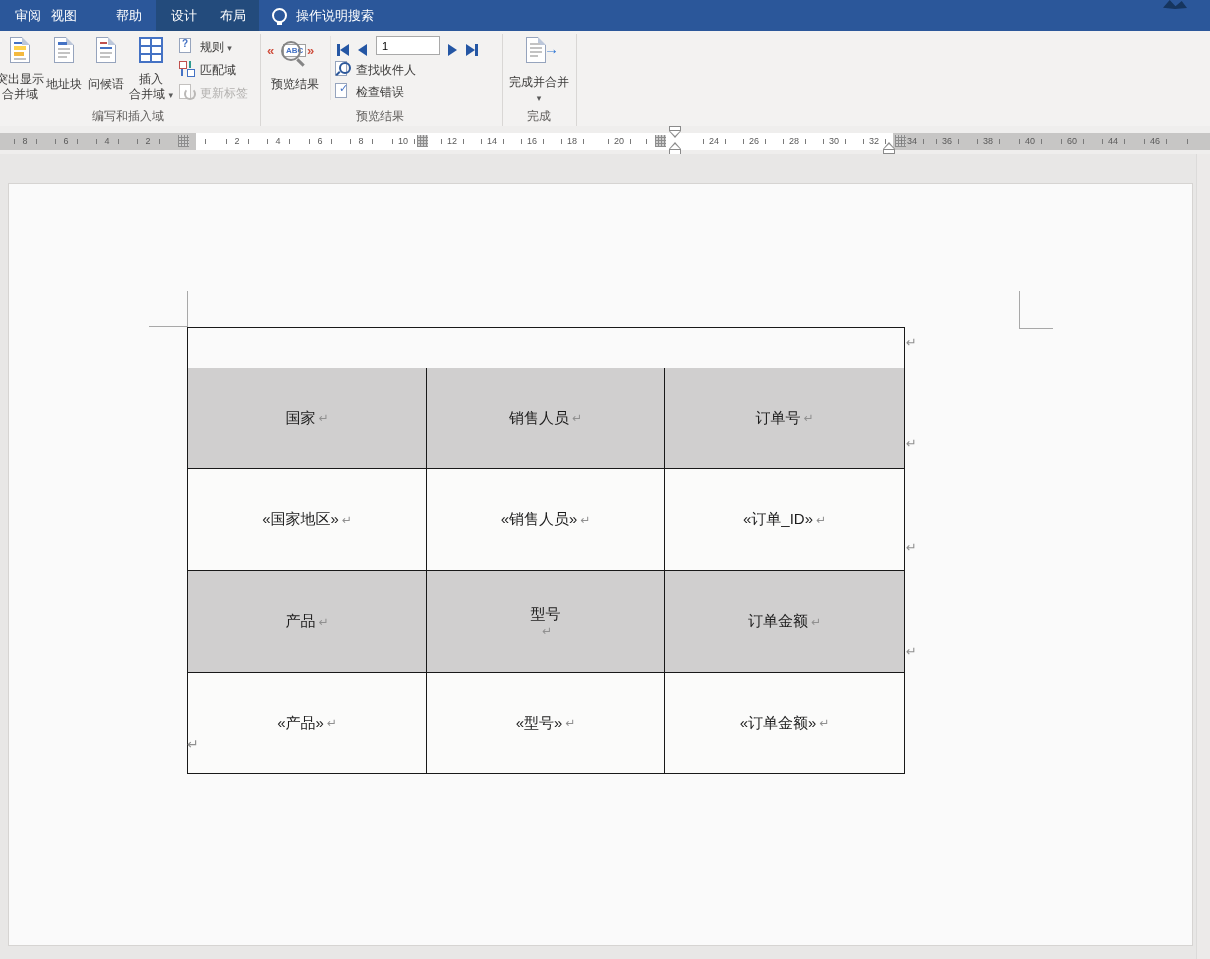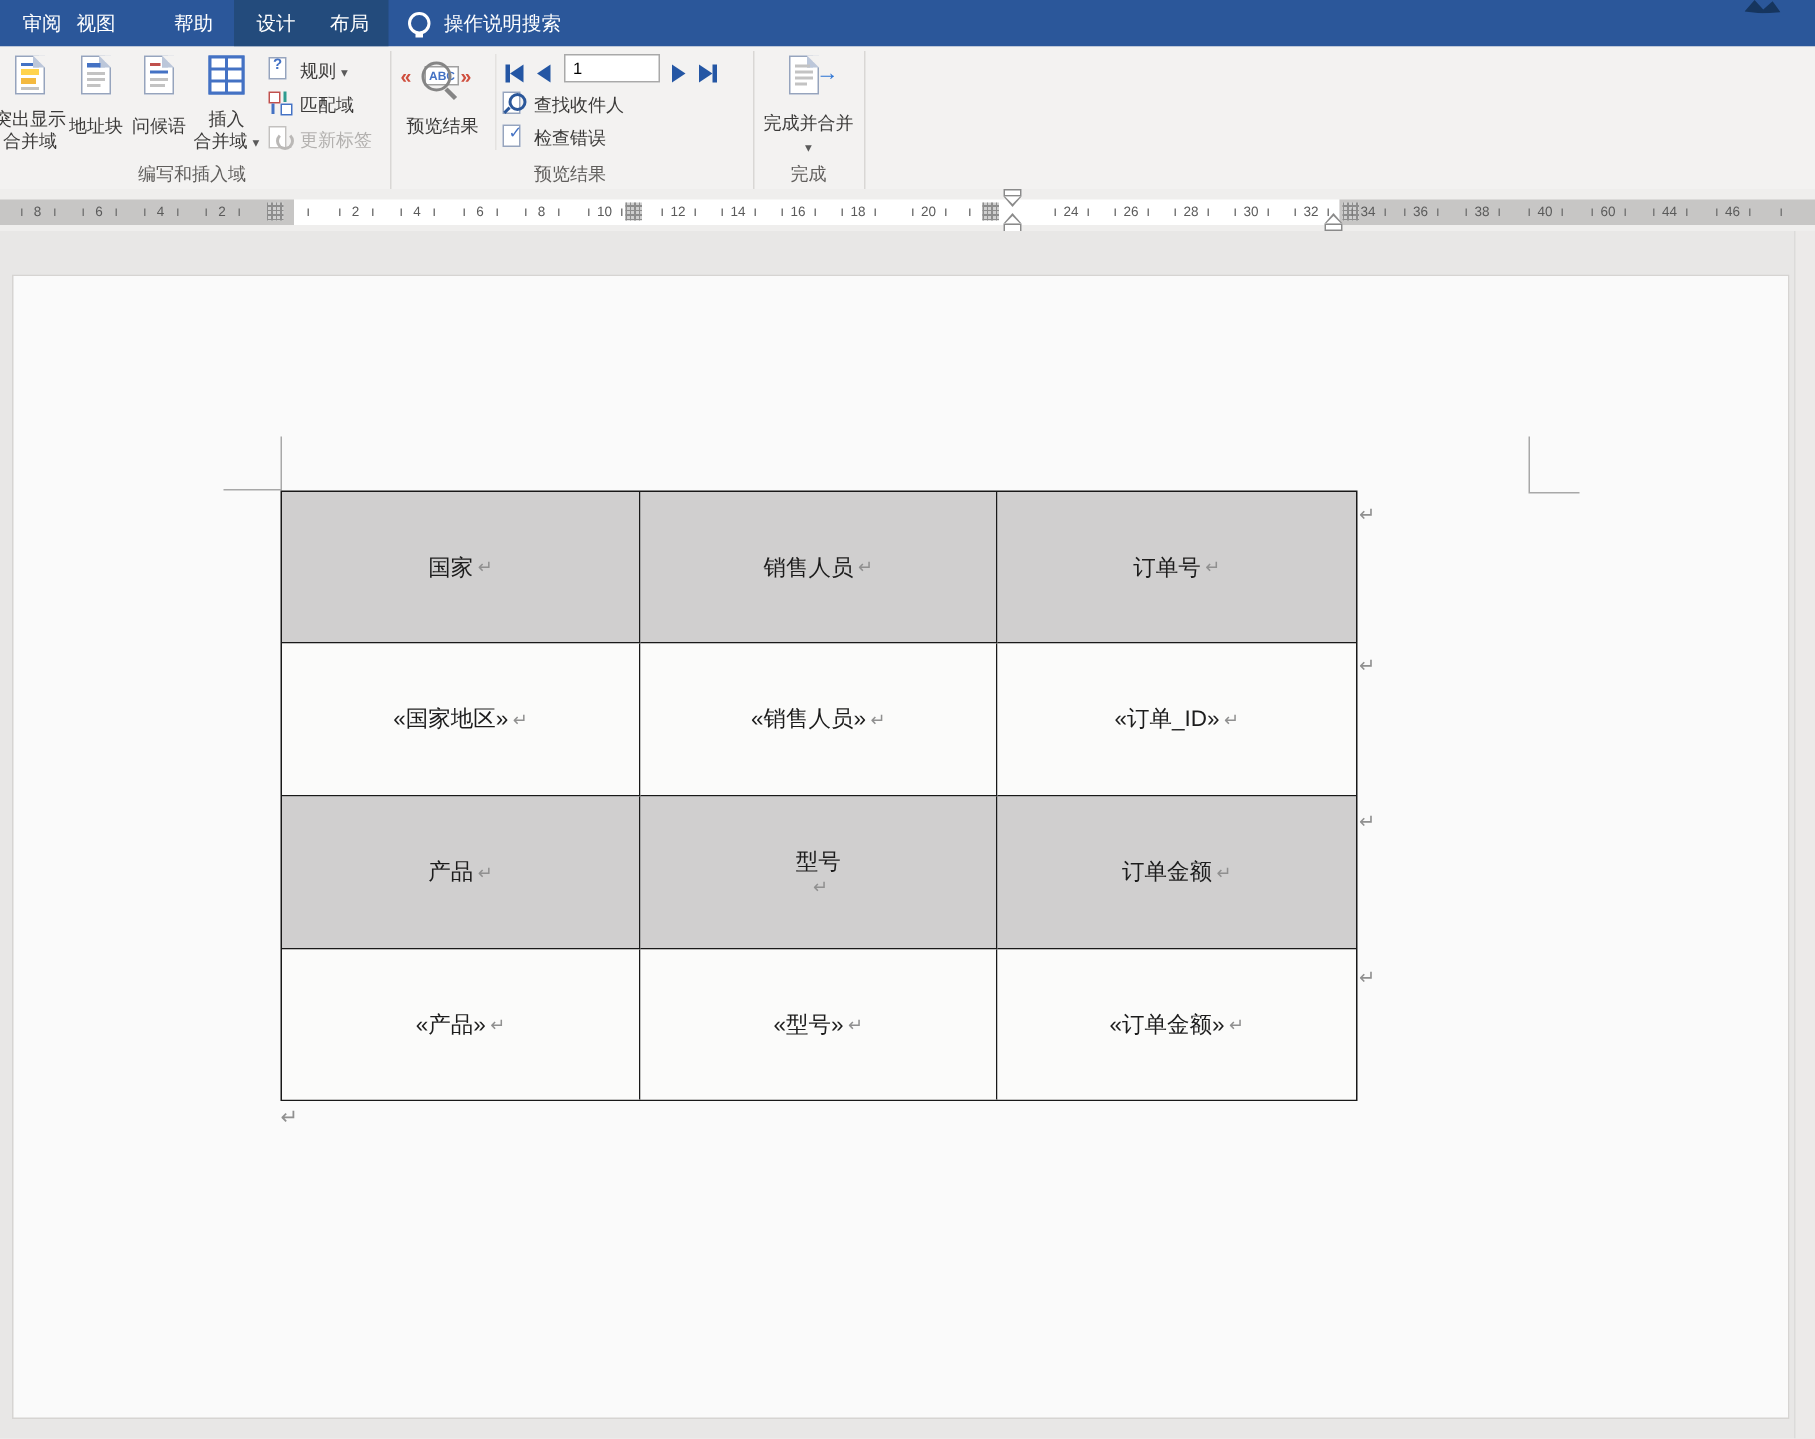--- a/index.html
+++ b/index.html
@@ -345,21 +345,21 @@
   <div id="doc-area">
     <div id="right-gutter"></div>
     <div id="page">
 
       <div class="cropline" style="left:178px;top:107px;width:1px;height:35px"></div>
       <div class="cropline" style="left:140px;top:142px;width:39px;height:1px"></div>
       <div class="cropline" style="left:1010px;top:107px;width:1px;height:37px"></div>
       <div class="cropline" style="left:1010px;top:144px;width:34px;height:1px"></div>
 
       <div id="doc-table">
-          <div class="trow" style="height: 101px;">
+          <div class="trow" style="height: 101px; margin-top: 40px;">
             <div class="tcell hdr" style="width: 239px;">
               <span>国家</span>
               <span class="mark">↵</span>
             </div>
             <div class="tcell hdr" style="width: 238px;">
               <span>销售人员</span>
               <span class="mark">↵</span>
             </div>
             <div class="tcell hdr" style="width: 239px;">
               <span>订单号</span>

